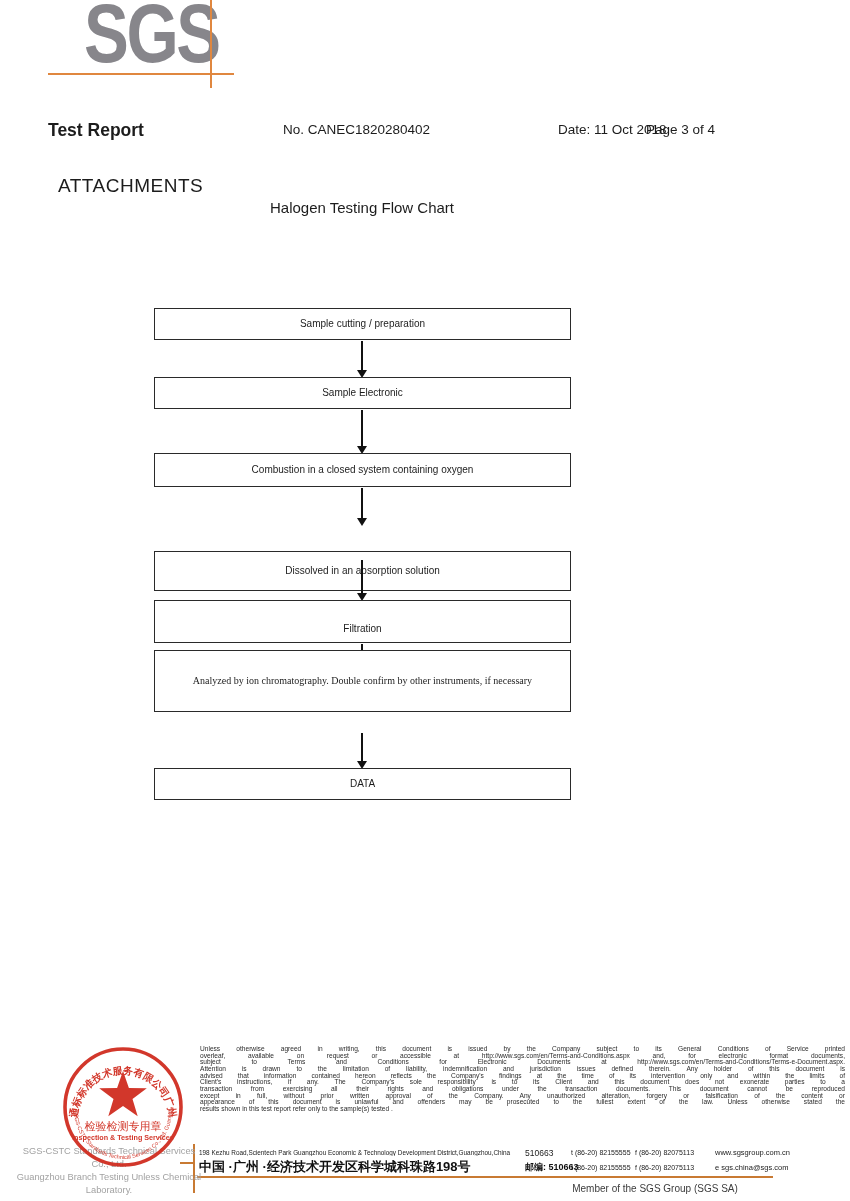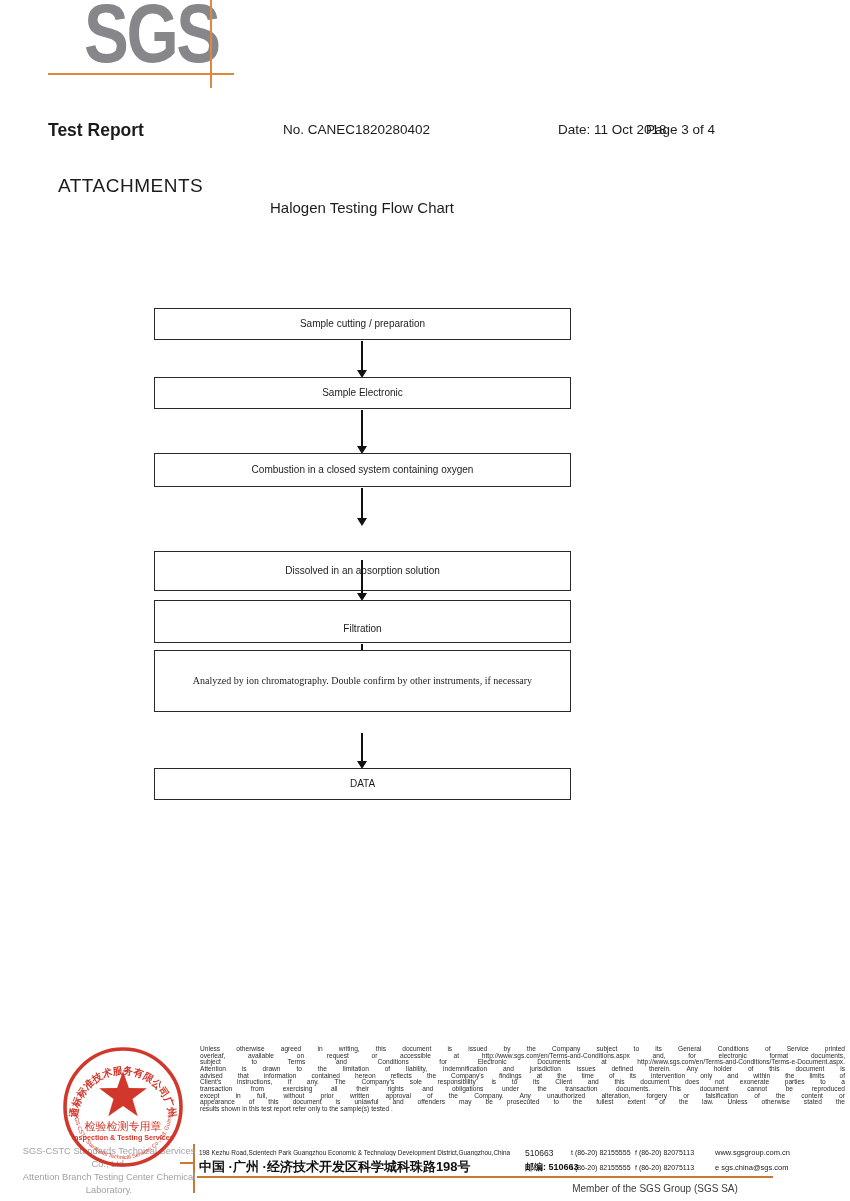--- a/index.html
+++ b/index.html
@@ -100,21 +100,21 @@
   <div class="fbox b4">Dissolved in an absorption solution</div>
   <div class="arrow a4"></div>
   <div class="fbox b5">Filtration</div>
   <div class="arrow a5"></div>
   <div class="fbox b6">Analyzed by ion chromatography. Double confirm by other instruments, if necessary</div>
   <div class="arrow a6"></div>
   <div class="fbox b7">DATA</div>
 
   <div class="company-lines">
     <div>SGS-CSTC Standards Technical Services Co., Ltd.</div>
-    <div>Attention Branch Testing Center Chemical Laboratory.</div>
+    <div>Guangzhou Branch Testing Unless Chemical Laboratory.</div>
   </div>
 
   <svg class="stamp" width="126" height="126" viewBox="0 0 126 126">
     <defs>
       <path id="arcTop" d="M 17,76 A 46,46 0 1 1 109,76"></path>
       <path id="arcBot" d="M 14,66 A 49,49 0 0 0 112,66"></path>
     </defs>
     <circle cx="63" cy="63" r="58" fill="none" stroke="#d02d20" stroke-width="3.6"></circle>
     <text font-size="10" fill="#d02d20" font-weight="bold">
       <textPath href="#arcTop" startOffset="2">通标标准技术服务有限公司广州分公司</textPath>

